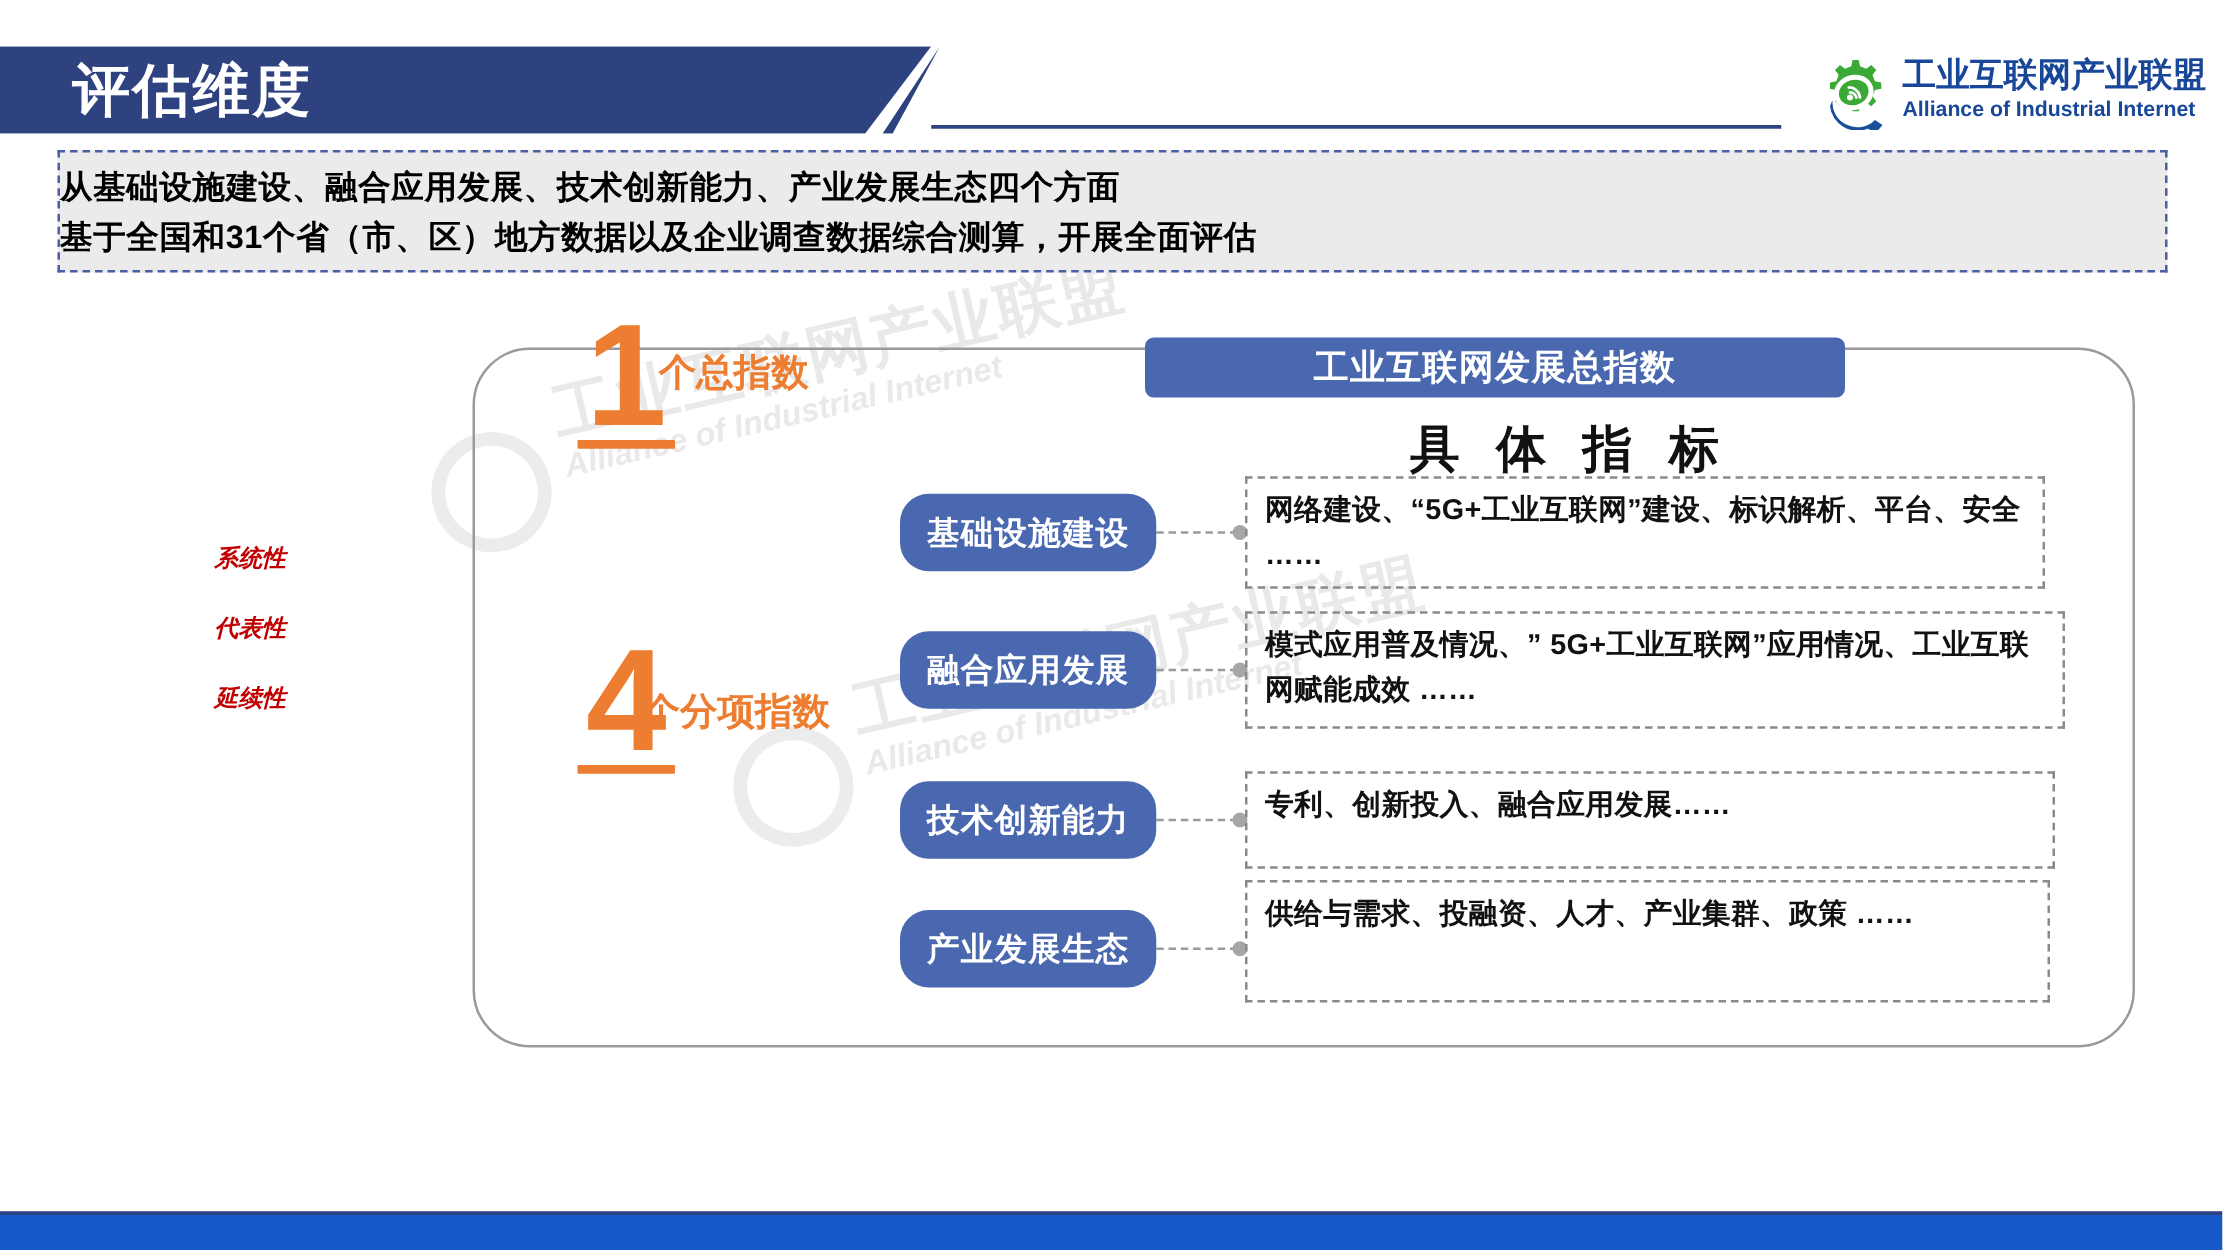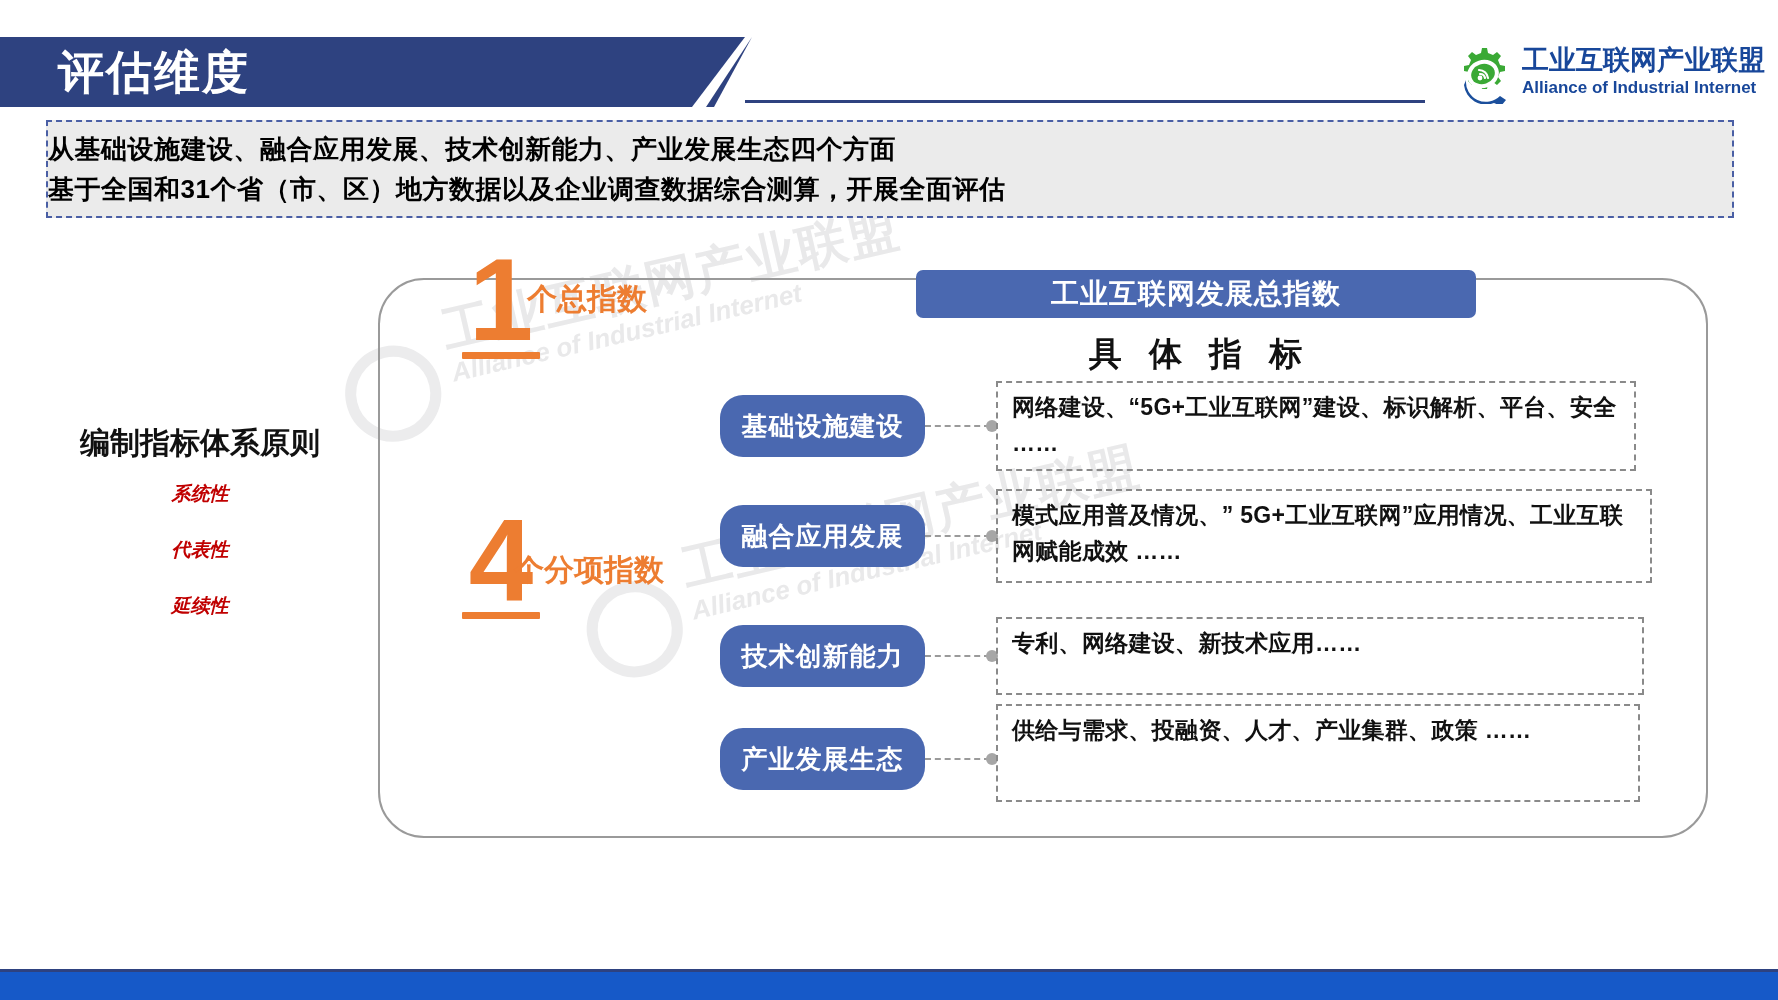--- a/index.html
+++ b/index.html
@@ -98,22 +98,22 @@
     position:absolute;left:916px;top:270px;width:560px;height:48px;
     background:#4a68b0;border-radius:7px;
     display:flex;align-items:center;justify-content:center;
   }
   .total-bar span{
     font-size:28px;font-weight:700;color:#ffffff;letter-spacing:1px;white-space:nowrap;
   }
 
   
   .detail-head{
-    position:absolute;left:990px;top:332px;width:420px;text-align:center;
-    font-size:33px;font-weight:700;color:#111111;letter-spacing:9px;white-space:nowrap;
+    position:absolute;left:1046px;top:332px;width:420px;text-align:center;
+    font-size:40px;font-weight:700;color:#111111;letter-spacing:9px;white-space:nowrap;
   }
 
   
   .dim{position:absolute;left:720px;width:980px;}
   .dim-chip{
     position:absolute;left:0;top:0;width:205px;height:62px;
     background:#4a68b0;border-radius:23px;
     display:flex;align-items:center;justify-content:center;
   }
   .dim-chip span{
@@ -181,21 +181,20 @@
     <div class="logo-txt-cn">工业互联网产业联盟</div>
     <div class="logo-txt-en">Alliance of Industrial Internet</div>
   </div>
 
   <div class="desc">
     <div class="desc-line">从基础设施建设、融合应用发展、技术创新能力、产业发展生态四个方面</div>
     <div class="desc-line">基于全国和31个省（市、区）地方数据以及企业调查数据综合测算，开展全面评估</div>
   </div>
 
   <div class="principles">
-    <div class="principles-title">编制指标体系原则</div>
     <div class="principle-item">系统性</div>
     <div class="principle-item">代表性</div>
     <div class="principle-item">延续性</div>
   </div>
 
   <div class="panel"></div>
 
   <div class="bignum" style="left:462px;top:250px;width:78px;">
     <span class="num">1</span>
     <div class="numline"></div>
@@ -236,21 +235,21 @@
     </div>
   </div>
 
   <div class="dim" style="top:625px;">
     <div class="dim-chip">
       <span>技术创新能力</span>
     </div>
     <div class="connector"></div>
     <div class="conn-dot"></div>
     <div class="dim-detail" style="top:-8px;width:648px;height:78px;">
-      <span>专利、网络建设、新技术应用……</span>
+      <span>专利、创新投入、融合应用发展……</span>
     </div>
   </div>
 
   <div class="dim" style="top:728px;">
     <div class="dim-chip">
       <span>产业发展生态</span>
     </div>
     <div class="connector"></div>
     <div class="conn-dot"></div>
     <div class="dim-detail" style="top:-24px;width:644px;height:98px;">

